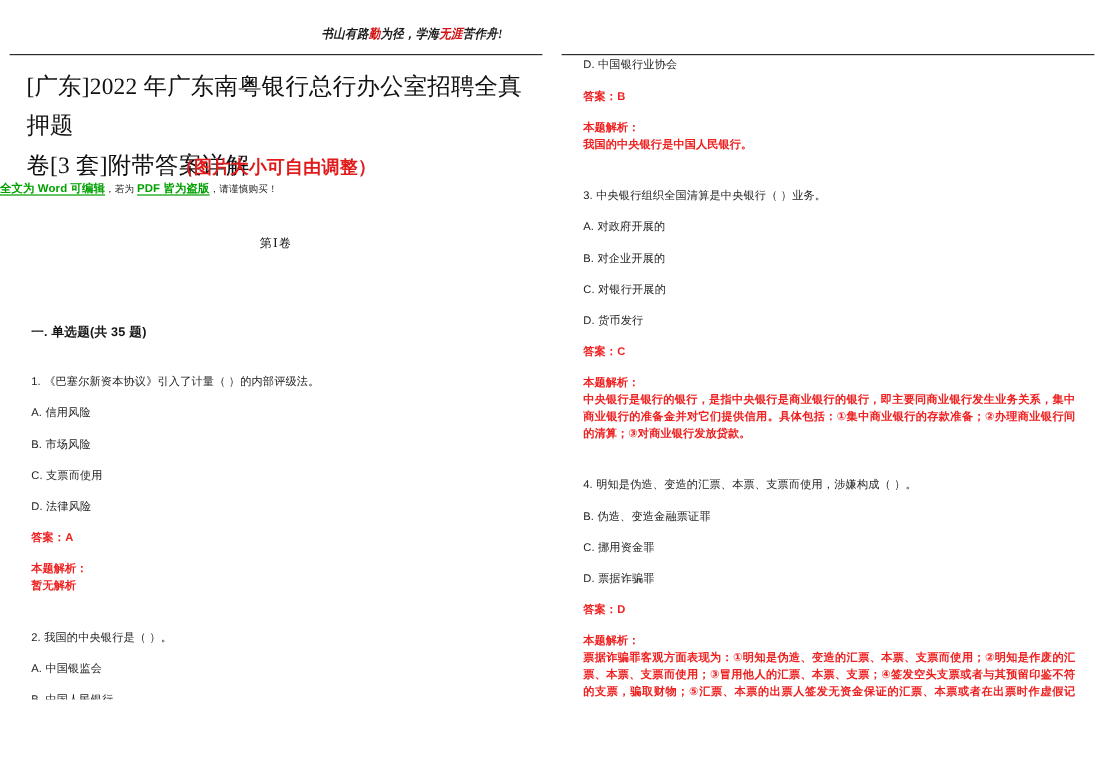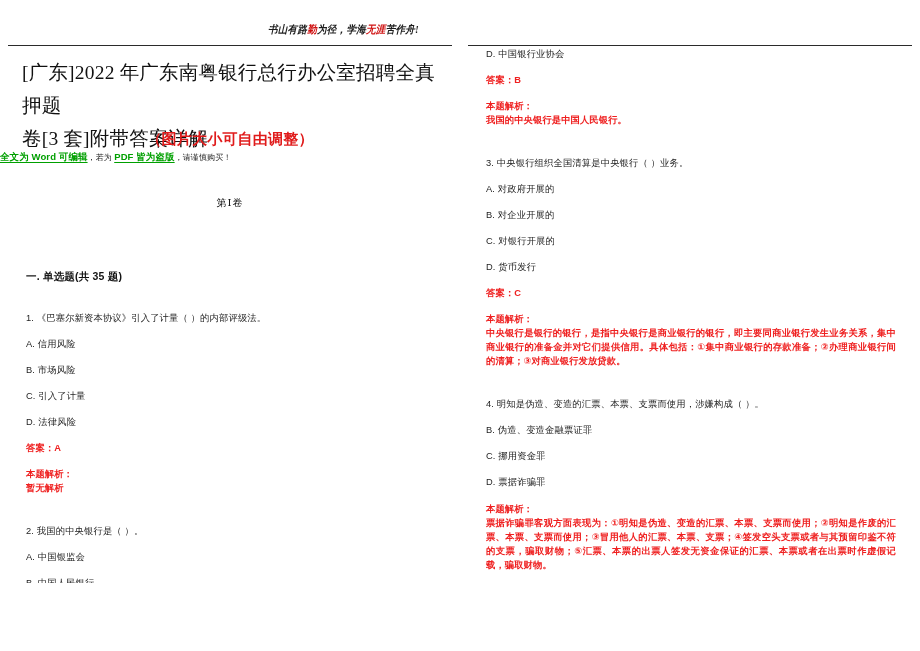--- a/index.html
+++ b/index.html
@@ -194,21 +194,21 @@
 
   <div class="juan-label">第Ⅰ卷</div>
 
   <div class="section-head">一. 单选题(共 35 题)</div>
 
   <div class="flow flow-left">
 
     <p class="q-stem">1. 《巴塞尔新资本协议》引入了计量（ ）的内部评级法。</p>
     <p class="q-opt">A. 信用风险</p>
     <p class="q-opt">B. 市场风险</p>
-    <p class="q-opt">C. 引入了计量</p>
+    <p class="q-opt">C. 支票而使用</p>
     <p class="q-opt">D. 法律风险</p>
     <p class="q-answer">答案：A</p>
     <div class="q-analysis">
       <span class="ana-label">本题解析：</span>
       <span class="ana-body">暂无解析</span>
     </div>
 
     <p class="q-stem">2. 我国的中央银行是（ ）。</p>
     <p class="q-opt">A. 中国银监会</p>
     <p class="q-opt">B. 中国人民银行</p>
@@ -240,18 +240,19 @@
     <p class="q-answer">答案：C</p>
     <div class="q-analysis">
       <span class="ana-label">本题解析：</span>
       <span class="ana-body">中央银行是银行的银行，是指中央银行是商业银行的银行，即主要同商业银行发生业务关系，集中商业银行的准备金并对它们提供信用。具体包括：①集中商业银行的存款准备；②办理商业银行间的清算；③对商业银行发放贷款。</span>
     </div>
 
     <p class="q-stem">4. 明知是伪造、变造的汇票、本票、支票而使用，涉嫌构成（ ）。</p>
     <p class="q-opt">B. 伪造、变造金融票证罪</p>
     <p class="q-opt">C. 挪用资金罪</p>
     <p class="q-opt">D. 票据诈骗罪</p>
+    <p class="q-answer">答案：D</p>
     <div class="q-analysis">
       <span class="ana-label">本题解析：</span>
       <span class="ana-body">票据诈骗罪客观方面表现为：①明知是伪造、变造的汇票、本票、支票而使用；②明知是作废的汇票、本票、支票而使用；③冒用他人的汇票、本票、支票；④签发空头支票或者与其预留印鉴不符的支票，骗取财物；⑤汇票、本票的出票人签发无资金保证的汇票、本票或者在出票时作虚假记载，骗取财物。</span>
     </div>
   </div>
 </div>
 
 </body></html>

